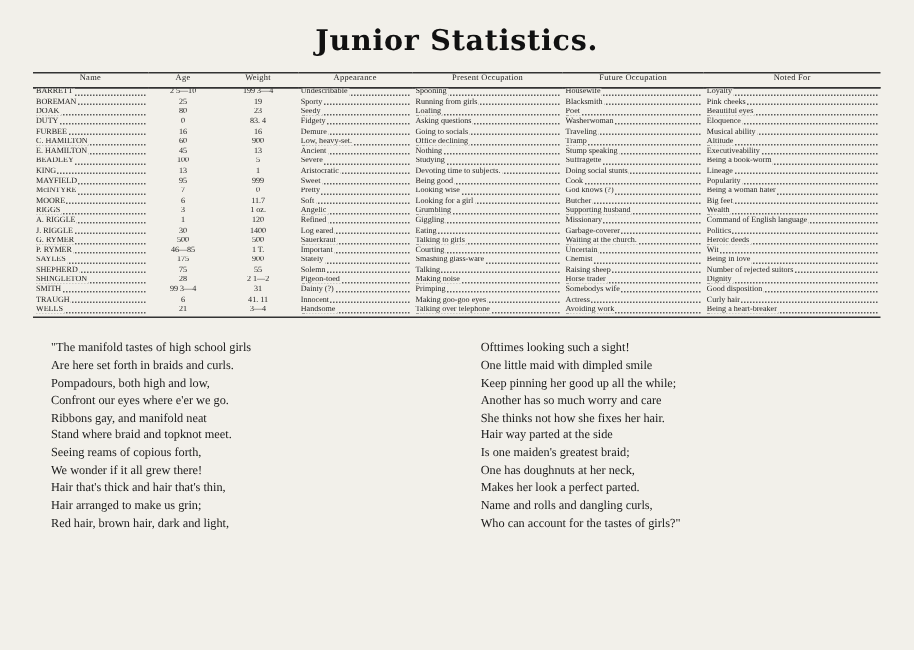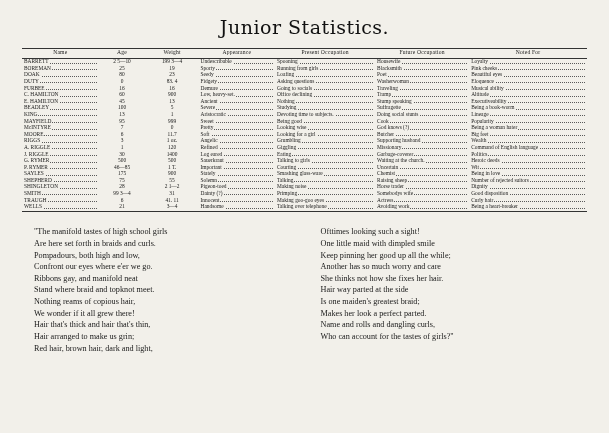--- a/index.html
+++ b/index.html
@@ -17,21 +17,21 @@
   #page {
     position: relative;
     width: 609px;
     height: 433px;
     box-sizing: border-box;
     padding: 14px 22px 6px 22px;
   }
   .page-title {
     text-align: center;
     font-family: "DejaVu Serif", serif;
-    font-weight: normal;
+    font-weight: bold;
     font-size: 19px;
     letter-spacing: 0.5px;
     margin: 2px 0 10px 0;
     color: #111;
   }
   table.stats {
     width: 100%;
     border-collapse: collapse;
     font-size: 5.4px;
     line-height: 1.0;
@@ -563,33 +563,34 @@
   </div>
 
   <div class="poem">
     <div class="col left" id="poem-left">
         <p>"The manifold tastes of high school girls</p>
         <p>Are here set forth in braids and curls.</p>
         <p>Pompadours, both high and low,</p>
         <p>Confront our eyes where e'er we go.</p>
         <p>Ribbons gay, and manifold neat</p>
         <p>Stand where braid and topknot meet.</p>
-        <p>Nothing reams of copious hair,</p>
+        <p>Seeing reams of copious forth,</p>
         <p>We wonder if it all grew there!</p>
         <p>Hair that's thick and hair that's thin,</p>
         <p>Hair arranged to make us grin;</p>
         <p>Red hair, brown hair, dark and light,</p>
       </div>
     <div class="col right" id="poem-right">
         <p>Ofttimes looking such a sight!</p>
         <p>One little maid with dimpled smile</p>
         <p>Keep pinning her good up all the while;</p>
         <p>Another has so much worry and care</p>
         <p>She thinks not how she fixes her hair.</p>
         <p>Hair way parted at the side</p>
         <p>Is one maiden's greatest braid;</p>
+        <p>One has doughnuts at her neck,</p>
         <p>Makes her look a perfect parted.</p>
         <p>Name and rolls and dangling curls,</p>
         <p>Who can account for the tastes of girls?"</p>
       </div>
   </div>
 
 </div>
 
 </body></html>

